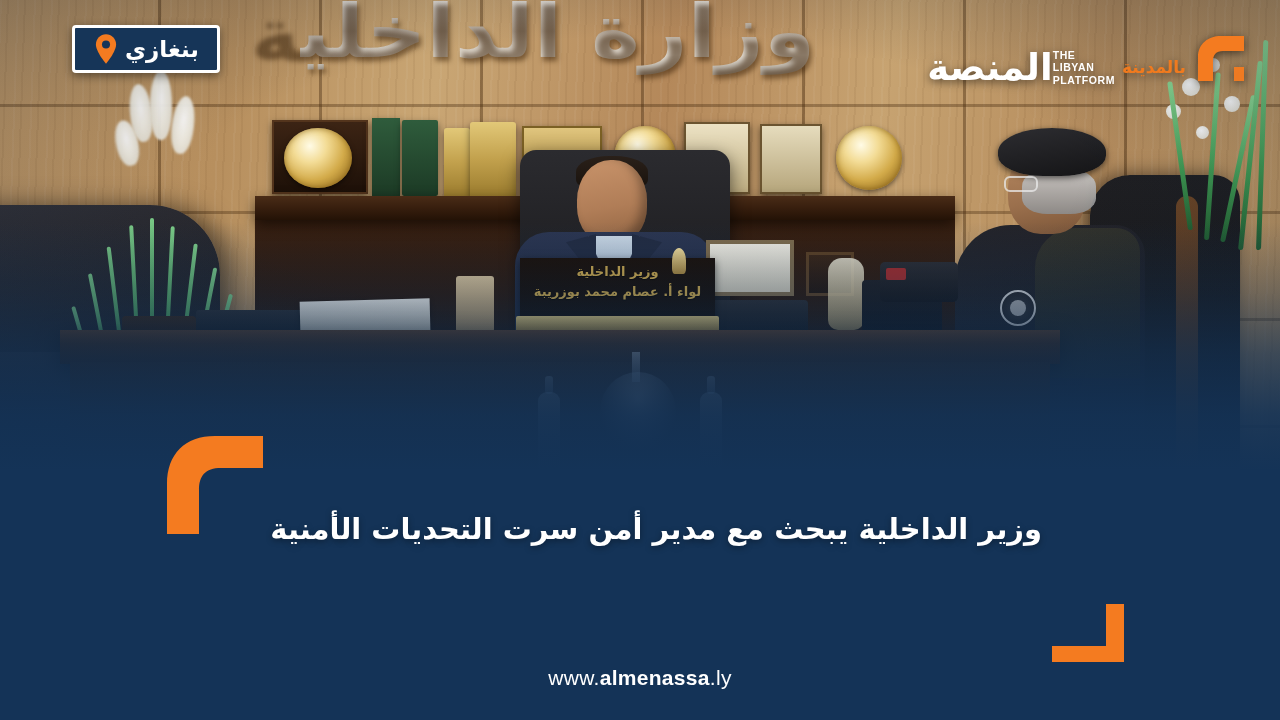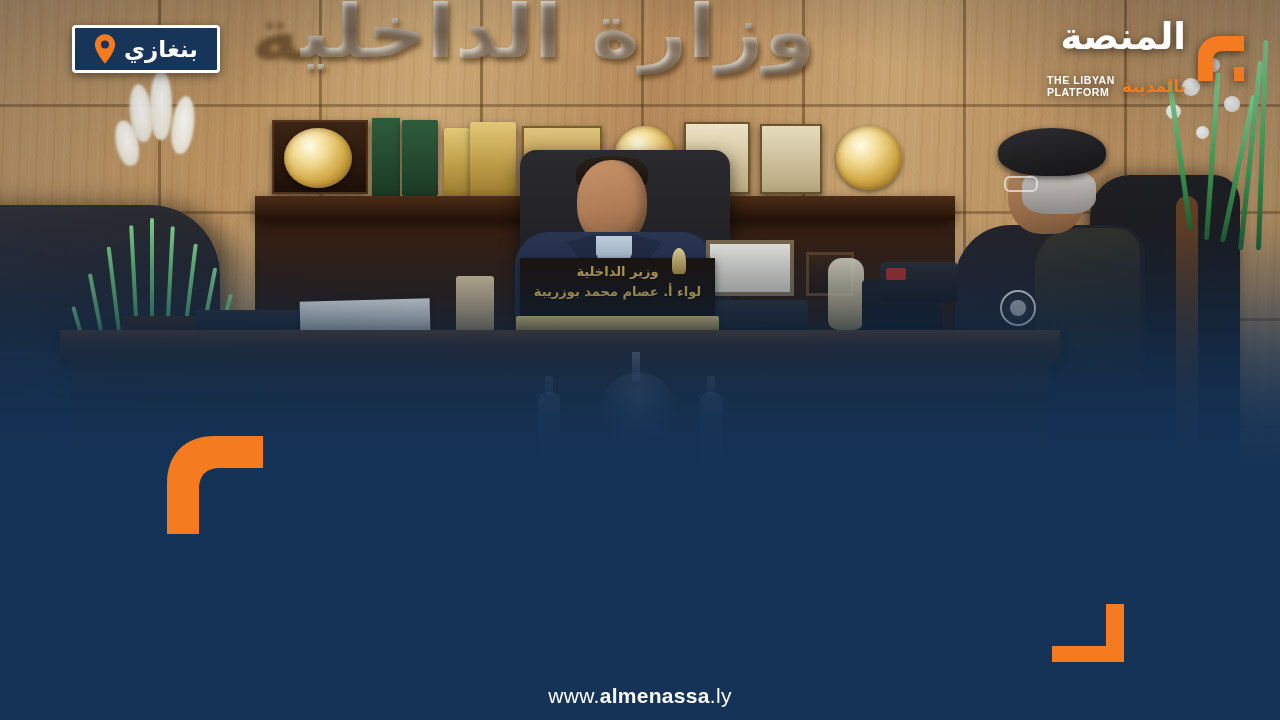--- a/index.html
+++ b/index.html
@@ -368,42 +368,43 @@
       rgba(0,0,0,0) 40%, rgba(8,24,44,0.30) 78%, rgba(8,24,44,0.52) 100%);
   }
 
   
   #location-badge {
     position:absolute; left:72px; top:25px;
     width:148px; height:48px;
     background:#163558;
     border:3px solid #ffffff;
     border-radius:4px;
-    display:flex; align-items:center; justify-content:center;
+    display:flex; align-items:center; justify-content:flex-start;
     gap:8px;
     box-shadow:0 3px 10px rgba(0,0,0,0.45);
+    padding-left:20px;
   }
   .pin-icon { width:22px; height:30px; flex:0 0 auto; }
   .badge-label {
     color:#ffffff;
     font-family:"DejaVu Sans", sans-serif;
     font-size:23px; font-weight:700;
     direction:rtl;
     letter-spacing:0px;
   }
 
   
   #logo {
     position:absolute; right:28px; top:18px;
     width:210px; height:80px;
     display:flex; align-items:center; justify-content:flex-end;
     filter:drop-shadow(0 2px 5px rgba(0,0,0,0.55));
   }
   .logo-textblock {
-    display:flex; flex-direction:column; align-items:flex-end;
+    display:flex; flex-direction:row; align-items:flex-end;
     margin-right:4px;
   }
   .logo-row1 {
     display:flex; align-items:flex-end; gap:5px;
   }
   .logo-ar-main {
     color:#ffffff;
     font-family:"DejaVu Sans", sans-serif;
     font-size:37px; font-weight:700; line-height:1;
     direction:rtl; letter-spacing:-1px;
@@ -454,21 +455,20 @@
     width:72px; height:58px;
   }
 
   #site-url {
     position:absolute; left:0; top:666px; width:1280px;
     text-align:center;
     color:#ffffff;
     font-family:"Liberation Sans", sans-serif;
     font-size:21px; font-weight:400;
     letter-spacing:0.3px;
-    margin-top:18px;
   }
   #site-url .bold { font-weight:700; }
 </style>
 </head>
 <body>
 
 <div id="card">
 
   <div id="photo">
 
@@ -602,20 +602,21 @@
       <path d="M8 54 L8 30 C8 17 18 9 31 9 L54 9 L54 24 L33 24 C26 24 23 28 23 34 L23 54 Z" fill="#f47b20"></path>
       <path d="M44 40 L54 40 L54 54 L44 54 Z" fill="#f47b20" opacity="0.95"></path>
     </svg>
   </div>
 
   <svg id="bracket-open" viewBox="0 0 96 100">
     <path d="M0 100 L0 50 C0 20 18 2 48 2 L96 2 L96 34 L54 34 C38 34 32 42 32 56 L32 100 Z" fill="#f47b20"></path>
   </svg>
 
   <div id="headline">
+    <span class="hl-line">وزير الداخلية يبحث مع مدير أمن سرت التحديات الأمنية</span>
   </div>
 
   <svg id="bracket-close" viewBox="0 0 72 58">
     <path d="M72 0 L72 58 L0 58 L0 42 L54 42 L54 0 Z" fill="#f47b20"></path>
   </svg>
 
   <div id="site-url">
     <span>www.</span><span class="bold">almenassa</span><span>.ly</span>
   </div>
 

